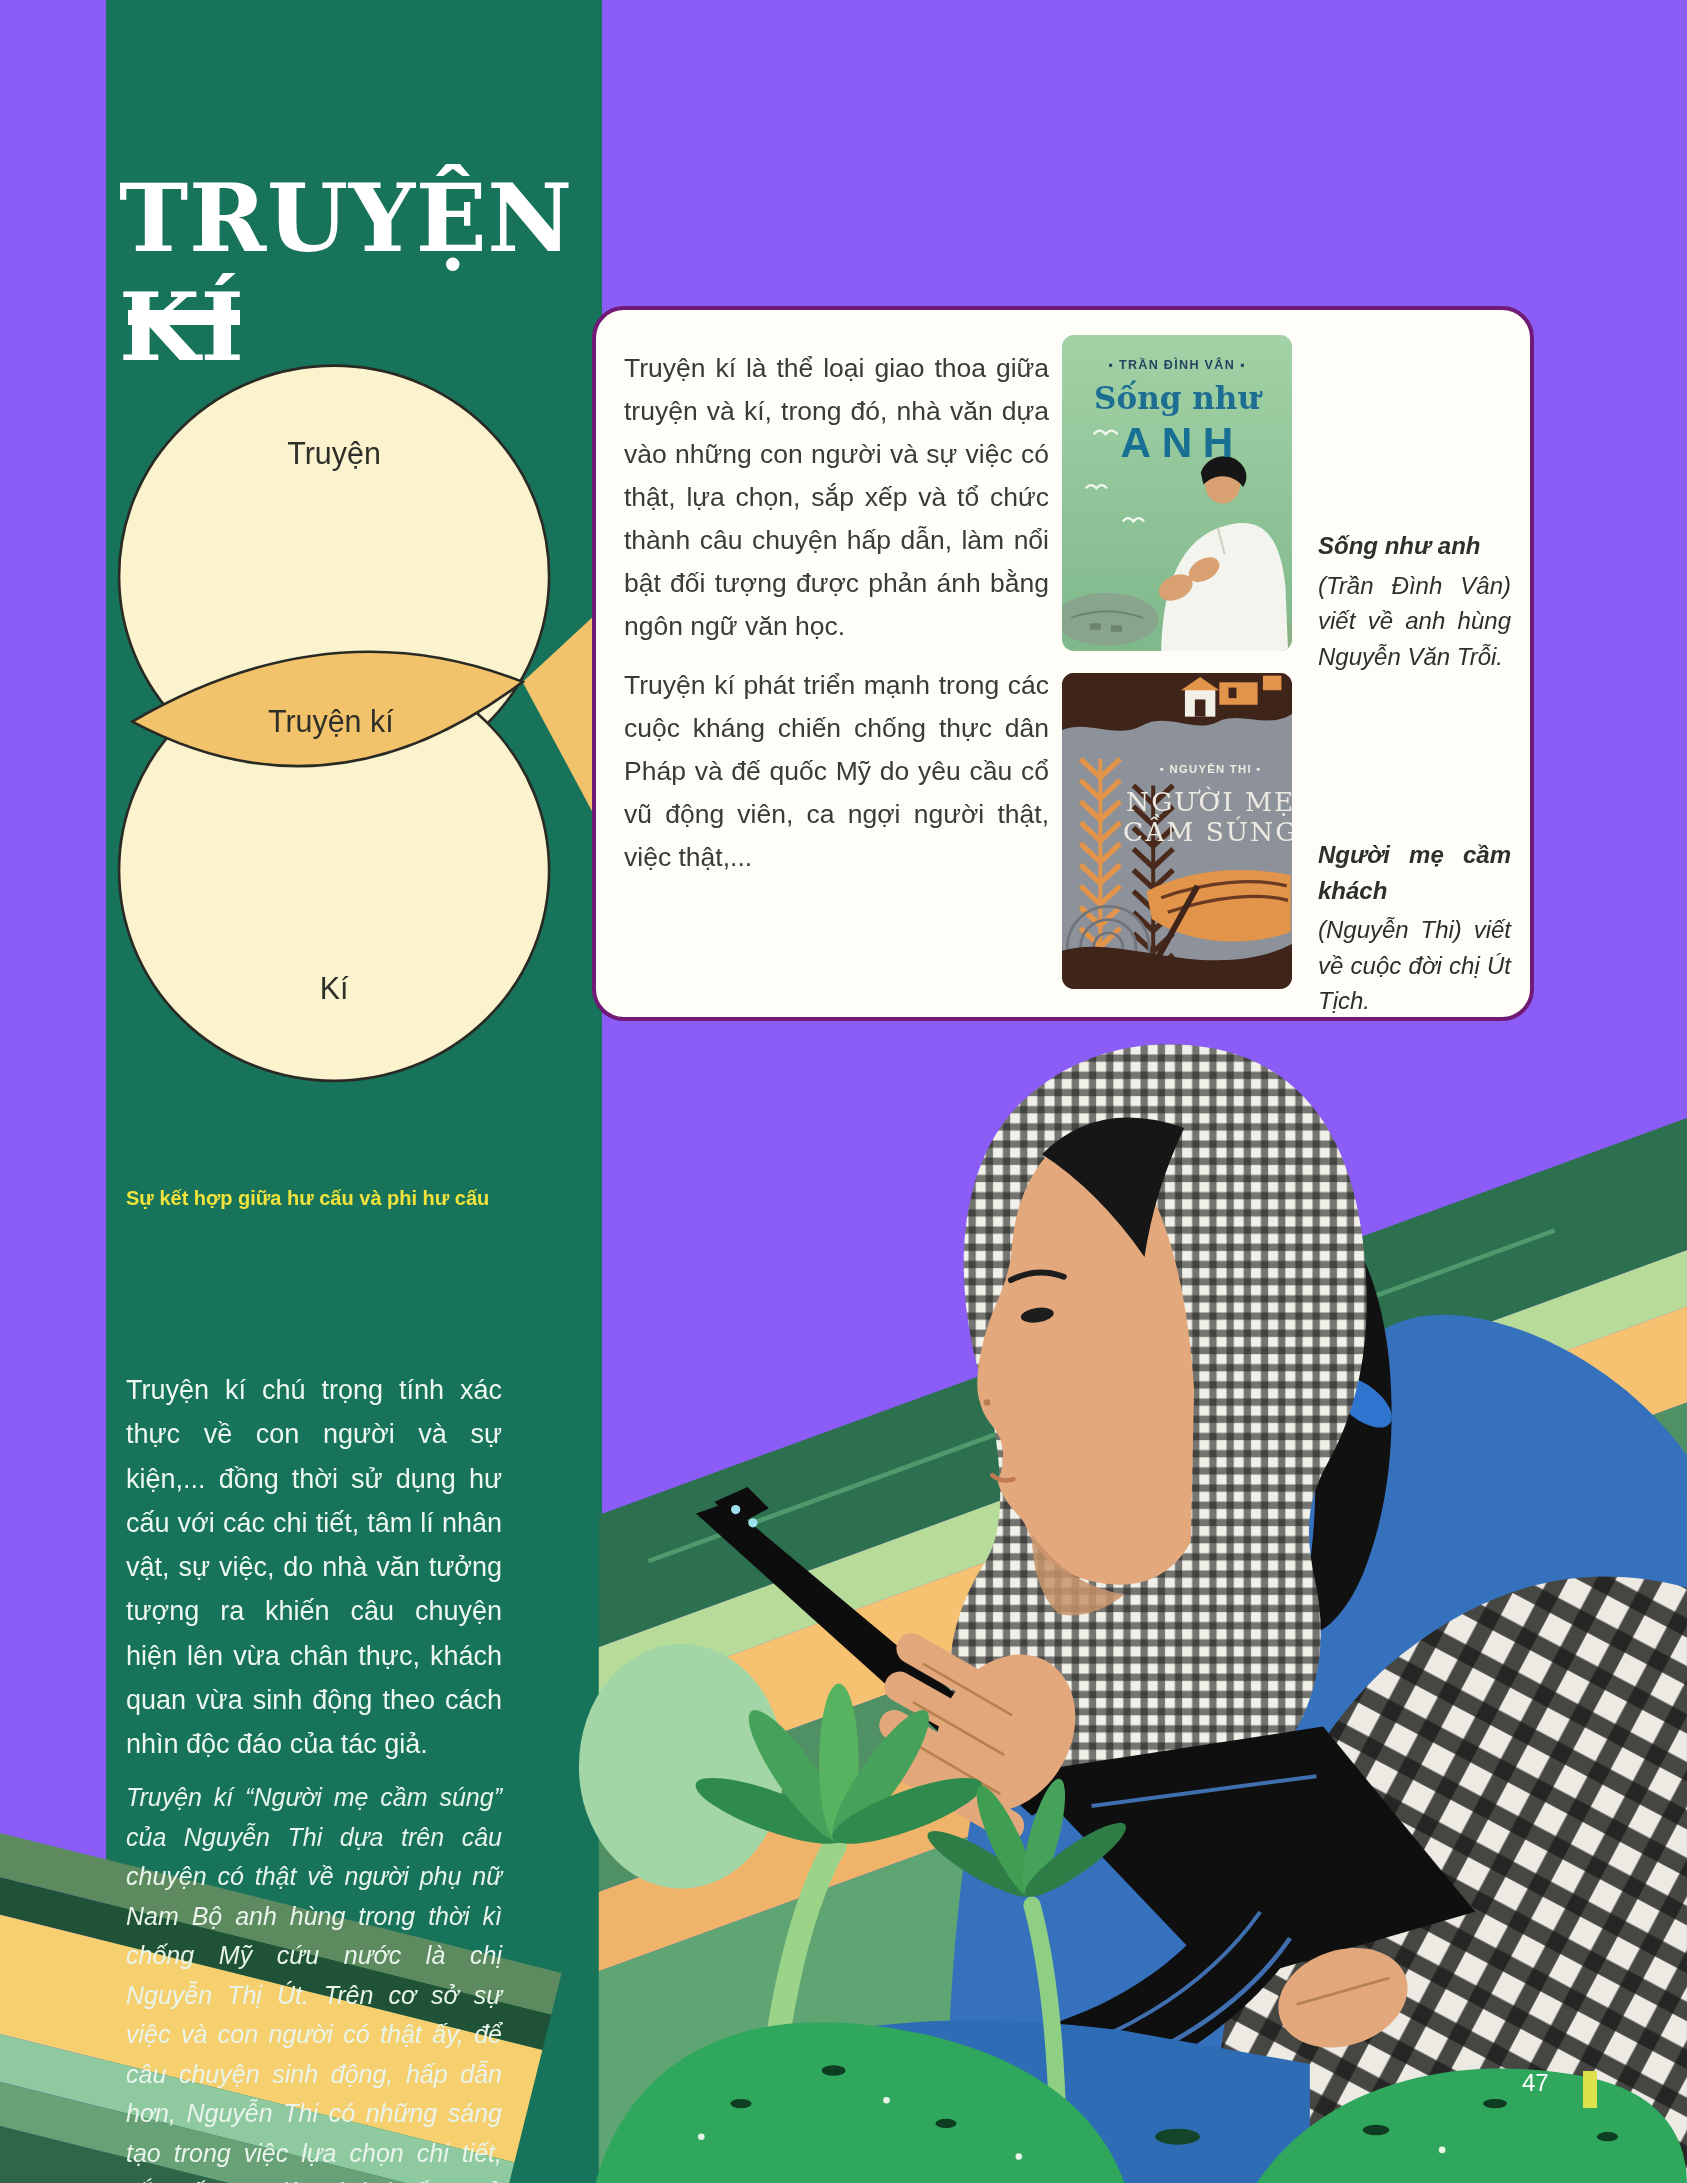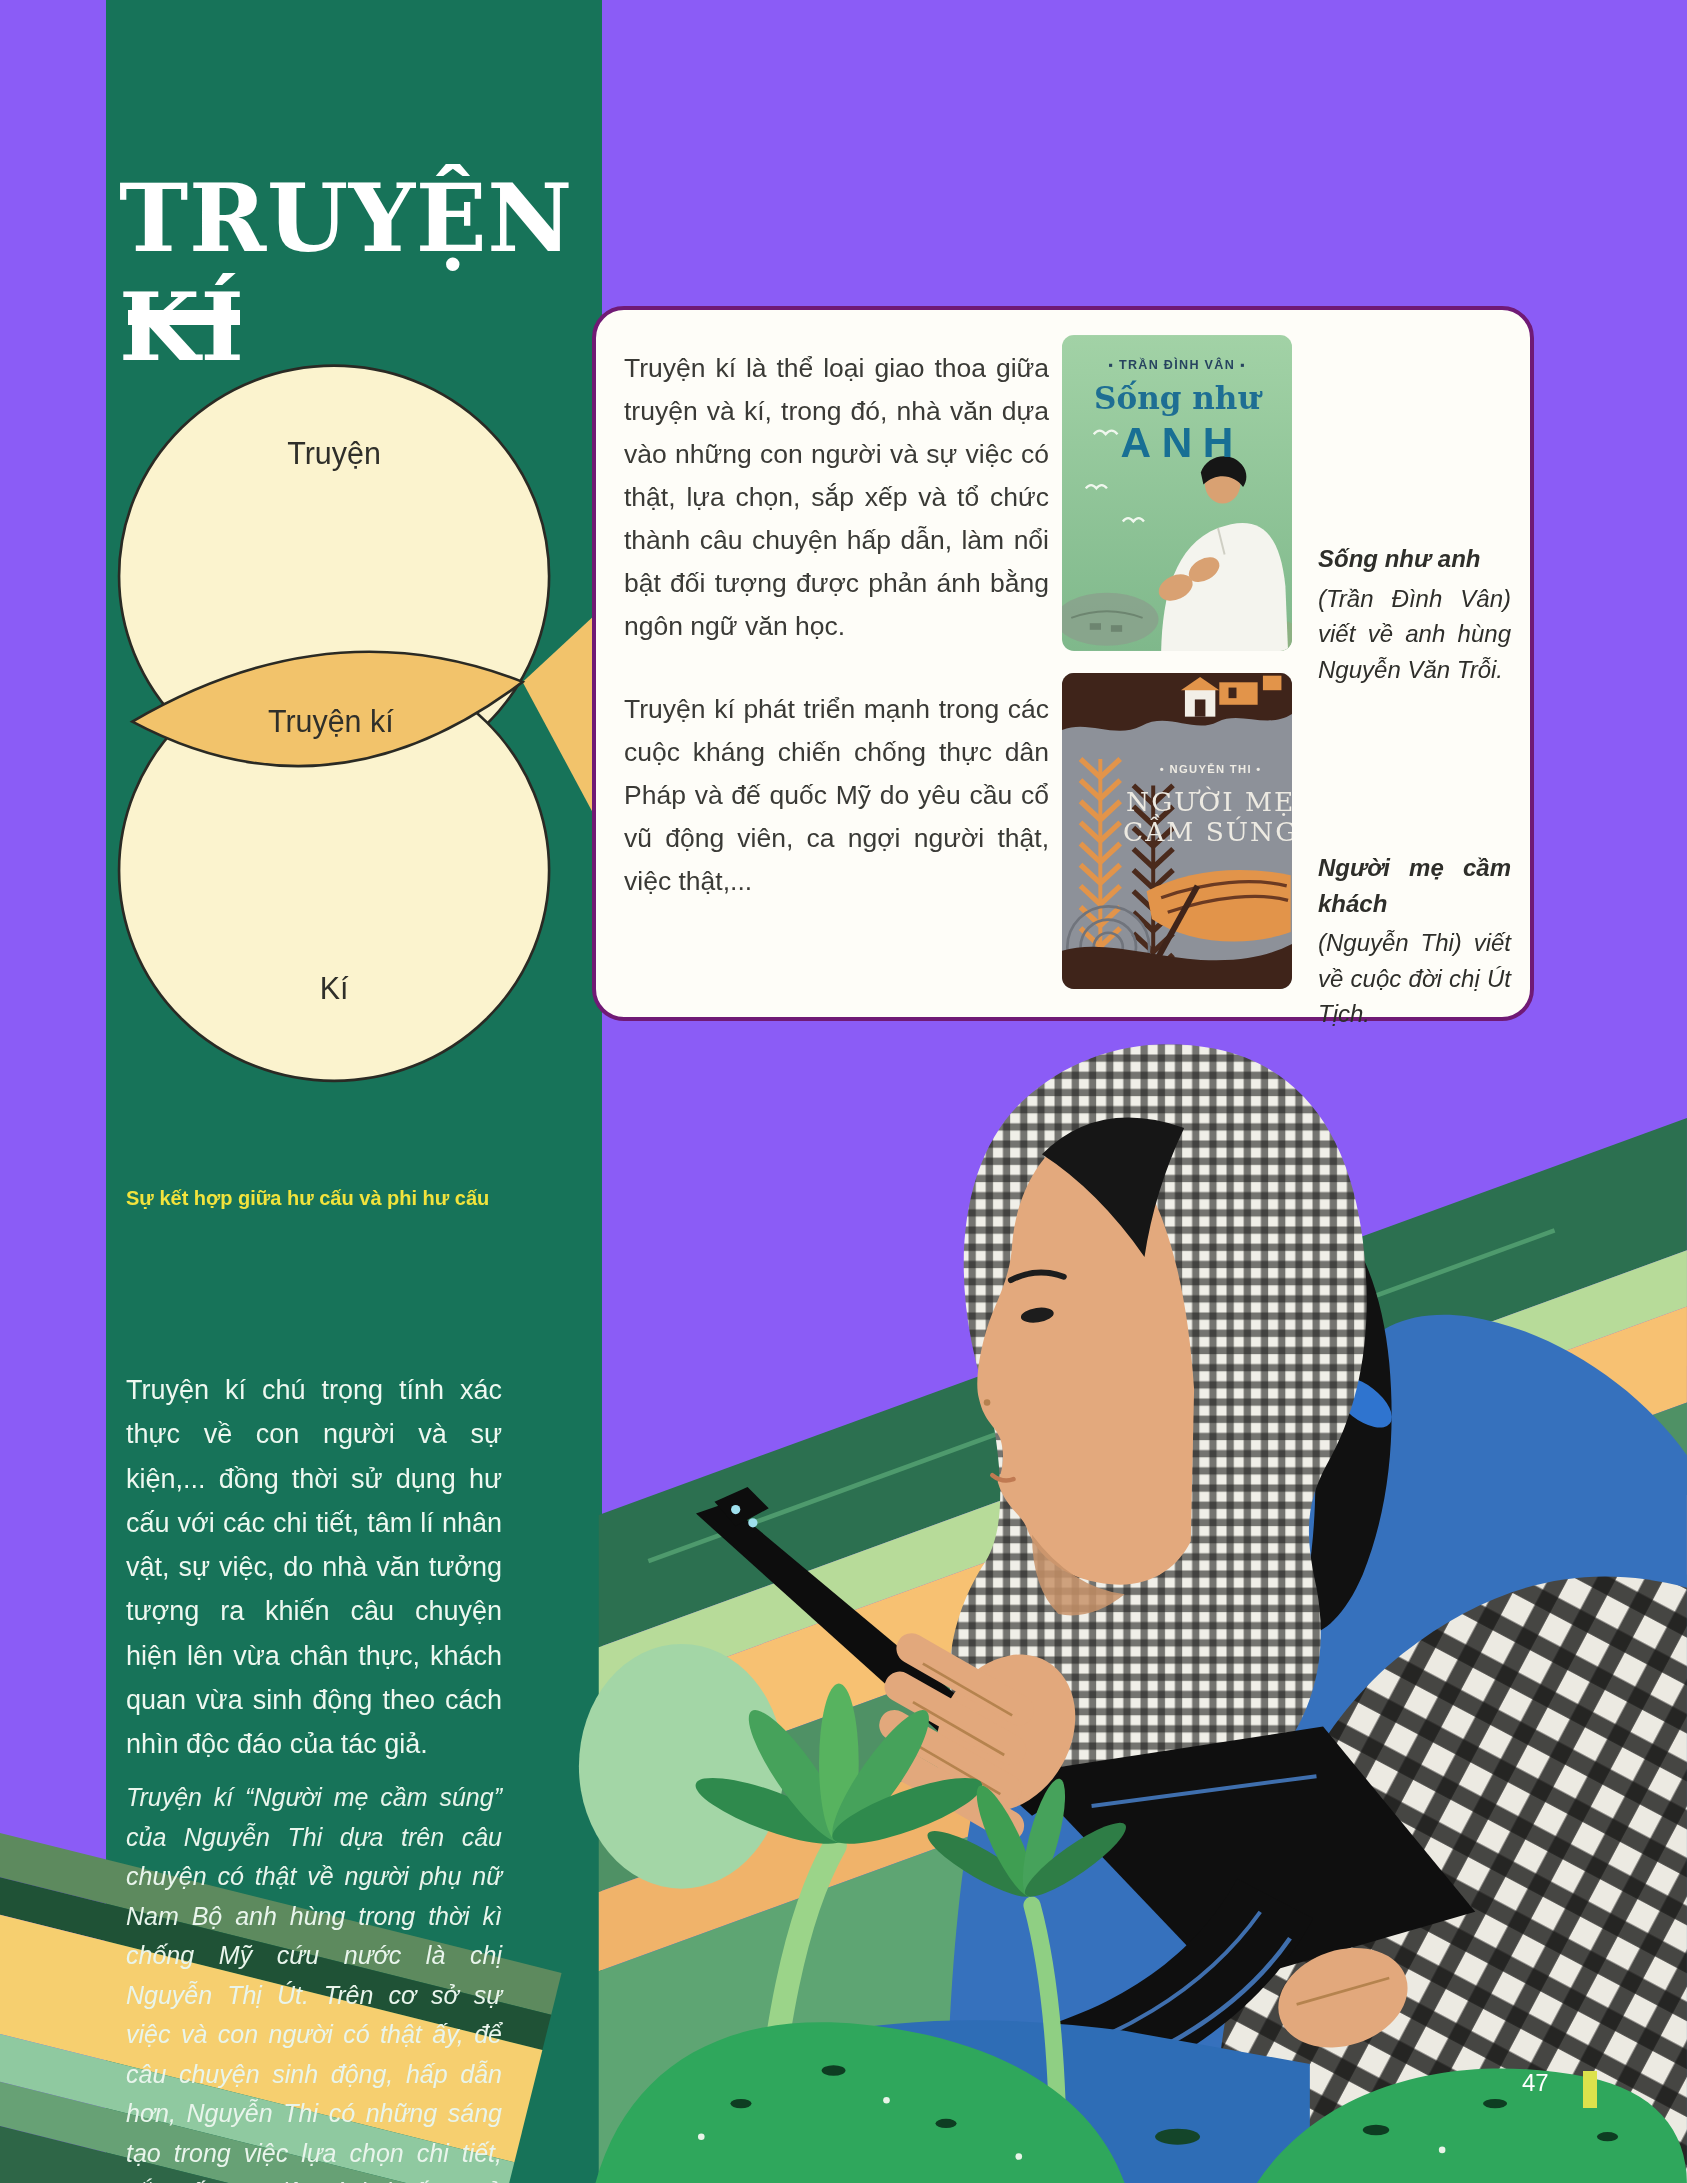--- a/index.html
+++ b/index.html
@@ -9,29 +9,29 @@
   .illu{position:absolute;left:0;top:946px;width:1687px;height:1237px;z-index:2;}
   .venn{position:absolute;left:66px;top:318px;width:556px;height:827px;z-index:4;}
   .page-title{position:absolute;left:119px;top:164px;width:543px;color:#ffffff;z-index:5;
               font-family:"DejaVu Serif",serif;font-weight:700;font-size:93px;letter-spacing:0.7px;}
   .title-bar{position:absolute;left:128px;top:310px;width:112px;height:14.6px;background:#ffffff;z-index:5;}
   .defbox{position:absolute;left:592px;top:306px;width:934px;height:707px;background:#fefdf8;
           border:4px solid #701a75;border-radius:32px;z-index:6;}
   .def-text{position:absolute;left:28px;top:37px;width:425px;color:#3a3a36;font-size:26.5px;
             line-height:1.62;text-align:justify;}
   .def-text p{margin:0;}
-  .def-text p + p{margin-top:41px;}
+  .def-text p + p{margin-top:17px;}
   .cover{position:absolute;width:230px;height:316px;}
   .cover1{left:466px;top:25px;}
   .cover2{left:466px;top:363px;}
   .cap{position:absolute;left:722px;width:193px;color:#2e2e2a;font-size:24px;line-height:1.48;
        font-style:italic;text-align:justify;}
   .cap1{top:218px;}
   .cap2{top:527px;}
-  .cap-title{font-weight:bold;display:block;margin-bottom:4px;margin-top:13px;}
+  .cap-title{font-weight:bold;display:block;margin-bottom:4px;}
   .section-heading{position:absolute;left:126px;top:1184px;width:380px;color:#f2e33c;font-size:20px;
                    font-weight:bold;line-height:1.42;z-index:3;}
   .section-body{position:absolute;left:126px;top:1368px;width:376px;color:#eef8f0;font-size:27px;
                 line-height:1.64;text-align:justify;z-index:3;}
   .section-note{position:absolute;left:126px;top:1778px;width:376px;color:#e9f5ec;font-size:25px;
                 font-style:italic;line-height:1.58;text-align:justify;z-index:3;}
   .page-number{position:absolute;left:1522px;top:2069px;color:#ffffff;font-size:24px;z-index:7;}
   .page-number-tick{position:absolute;left:1583px;top:2071px;width:14px;height:37px;background:#dde24c;z-index:7;}
 </style>
 </head>

